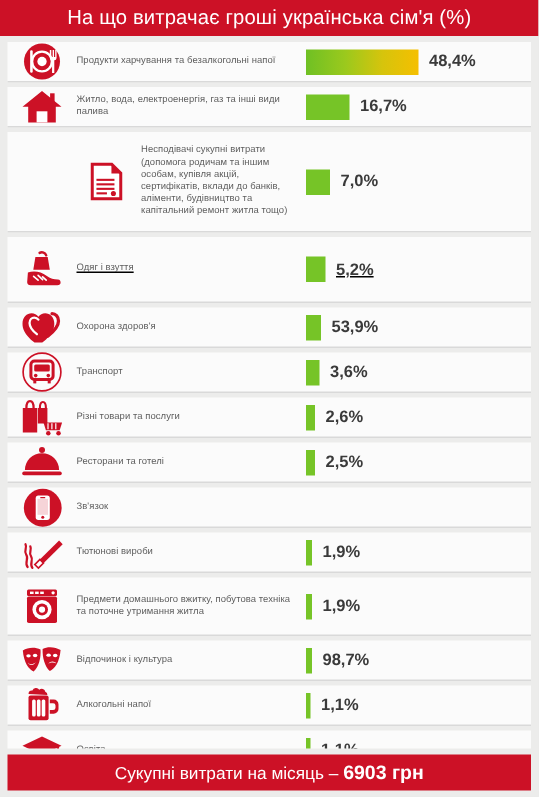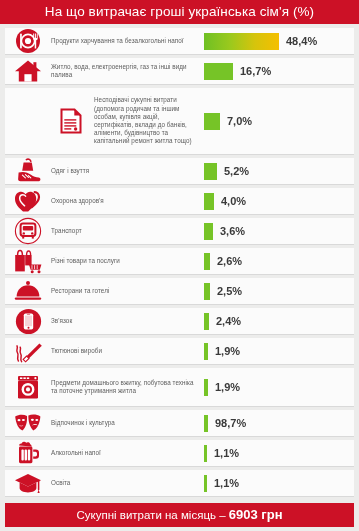--- a/index.html
+++ b/index.html
@@ -147,21 +147,21 @@
         </g>
         <circle cx="15.6" cy="21" r="1.7" fill="#cc1126"></circle>
       </svg>
         </div>
         <div class="label-cell">Несподівачі сукупні витрати (допомога родичам та іншим особам, купівля акцій, сертифікатів, вклади до банків, аліменти, будівництво та капітальний ремонт житла тощо)</div>
         <div class="bar-cell">
           <div class="bar" style="width: 16px;"></div>
           <div class="value">7,0%</div>
         </div>
       </div>
-      <div class="row" style="height: 27px;">
+      <div class="row" style="height: 44px; text-decoration: underline;">
         <div class="icon-cell">
           <svg width="28" height="26" viewBox="0 0 28 26">
         <path d="M12.4 1.6 a3 3 0 0 1 4.4 1.6" fill="none" stroke="#cc1126" stroke-width="1.6" stroke-linecap="round"></path>
         <path d="M9.6 4.4 h8.2 l1.4 8.4 h-11 z" fill="#cc1126"></path>
         <path d="M4.6 14.6 c4 -1.4 9 -0.6 12.4 2.2 c2.4 2 5 2.4 7.6 2.6 c1.4 .1 1.8 1 1.8 2 c0 1.2 -.8 1.8 -2.2 1.8 H6.4 c-1.4 0 -2.2 -.7 -2.3 -2 z" fill="#cc1126"></path>
         <g stroke="#fff" stroke-width="1.1" stroke-linecap="round">
           <path d="M8.4 17.2 l3 2.6"></path>
               <path d="M11.4 16.6 l3 2.8"></path>
               <path d="M14.4 17.6 l2.4 2.2"></path>
         </g>
@@ -177,21 +177,21 @@
         <div class="icon-cell">
           <svg width="28" height="24" viewBox="0 0 28 24">
         <path d="M9 22.4 C2 16.8 1 13 1 9.6 C1 5.4 3.9 2.8 7.1 2.8 C8.9 2.8 10.5 3.7 11.6 5.2 C12.7 3.7 14.3 2.8 16.1 2.8 C19.3 2.8 22.2 5.4 22.2 9.6 C22.2 13 21.2 16.8 14.2 22.4 Z" fill="#cc1126"></path>
         <path d="M17.8 18.2 C23.6 13.6 25 10.6 25 8 C25 5 23 3.1 20.7 3.1" fill="none" stroke="#cc1126" stroke-width="2.2" stroke-linecap="round"></path>
         <path d="M10.6 16.8 C6.6 13.6 5.7 11.3 5.7 9.3 C5.7 7.1 7.2 5.7 8.9 5.7 C9.9 5.7 10.9 6.2 11.6 7.1" fill="none" stroke="#fff" stroke-width="1.5" stroke-linecap="round"></path>
       </svg>
         </div>
         <div class="label-cell">Охорона здоров'я</div>
         <div class="bar-cell">
           <div class="bar" style="width: 10px;"></div>
-          <div class="value">4,0%</div>
+          <div class="value">53,9%</div>
         </div>
       </div>
       <div class="row" style="height: 27px;">
         <div class="icon-cell">
           <svg width="28" height="28" viewBox="0 0 28 28">
         <circle cx="14" cy="14" r="12.6" fill="none" stroke="#cc1126" stroke-width="1.1"></circle>
         <rect x="6.6" y="6.6" width="14.8" height="12.4" rx="2.4" fill="none" stroke="#cc1126" stroke-width="2"></rect>
         <rect x="8.8" y="9" width="10.4" height="4.6" rx="1" fill="#cc1126"></rect>
         <circle cx="9.8" cy="16.4" r="1.2" fill="#cc1126"></circle>
         <circle cx="18.2" cy="16.4" r="1.2" fill="#cc1126"></circle>
@@ -249,24 +249,20 @@
         <div class="icon-cell">
           <svg width="27" height="27" viewBox="0 0 27 27">
         <circle cx="13.5" cy="13.5" r="12.6" fill="#cc1126"></circle>
         <rect x="8.8" y="5.4" width="9.4" height="16.2" rx="1.8" fill="#fff"></rect>
         <rect x="10" y="7.6" width="7" height="10.6" fill="#cc1126" opacity=".18"></rect>
         <circle cx="13.5" cy="19.8" r="1" fill="#cc1126"></circle>
         <rect x="11.8" y="6.4" width="3.4" height=".7" rx=".35" fill="#cc1126"></rect>
       </svg>
         </div>
         <div class="label-cell">Зв'язок</div>
-        <div class="bar-cell">
-          <div class="bar" style="width: 5px;"></div>
-          <div class="value">2,4%</div>
-        </div>
       </div>
       <div class="row" style="height: 27px;">
         <div class="icon-cell">
           <svg width="30" height="24" viewBox="0 0 30 24">
         <path d="M10.2 20.4 L26.4 4.4 l2.4 2.4 L12.6 22.8 Z" fill="#cc1126"></path>
         <path d="M10.2 20.4 L13.6 17 l2.4 2.4 l-3.4 3.4 Z" fill="#fff" stroke="#cc1126" stroke-width="1.1"></path>
         <g fill="none" stroke="#cc1126" stroke-width="1.5" stroke-linecap="round">
           <path d="M5.4 22 C3 19 6.6 16.6 4.4 13.6 C2.6 11.2 5.4 9.4 4 6.8"></path>
           <path d="M8.6 22.6 C6.4 19.6 9.6 17.4 7.6 14.6 C6 12.4 8.4 10.6 7.2 8.2"></path>
         </g>

